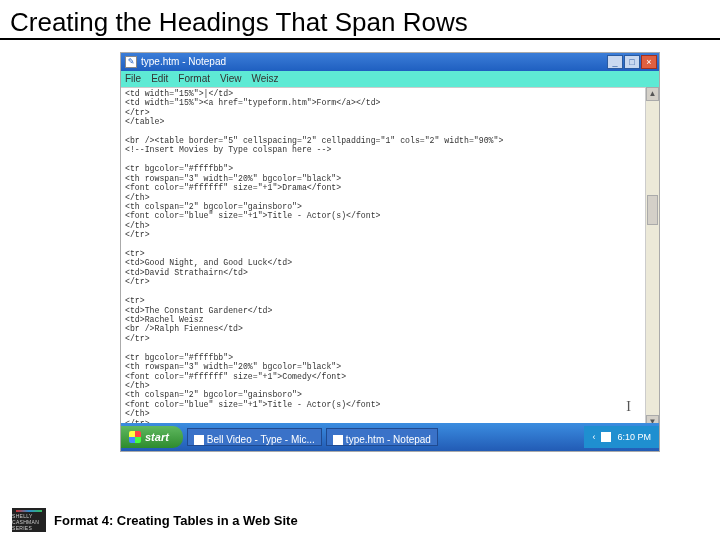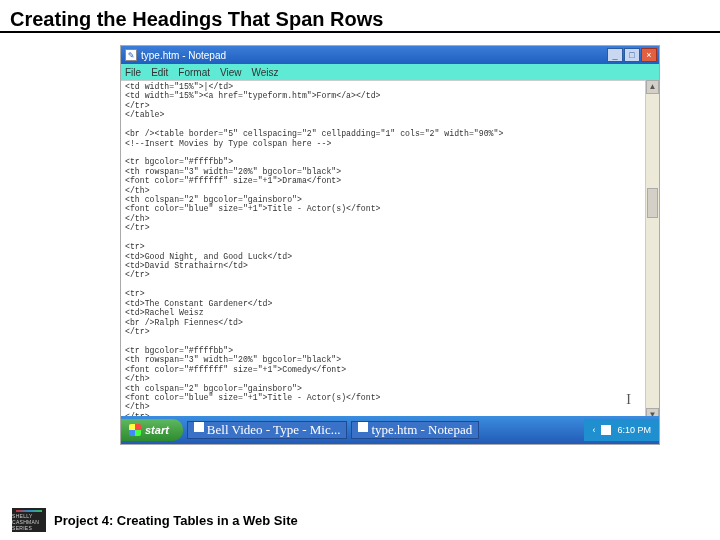--- a/index.html
+++ b/index.html
@@ -3,21 +3,21 @@
 <meta charset="utf-8">
 <style>
   * { margin: 0; padding: 0; box-sizing: border-box; }
   body { width: 720px; height: 540px; font-family: Arial, sans-serif; background: #fff; position: relative; overflow: hidden; }
 
   .slide-header { display: flex; align-items: flex-start; border-bottom: 2px solid #000; }
   .logo-box { width: 130px; height: 70px; background: linear-gradient(to bottom, #1a2a5e 0%, #2a3a7e 100%); display: flex; flex-direction: column; align-items: center; justify-content: center; color: #fff; }
   .logo-top { font-size: 10px; letter-spacing: 1px; font-weight: bold; }
   .logo-star { font-size: 10px; margin: 1px 0; letter-spacing: 2px; }
   .logo-bottom { font-size: 7px; letter-spacing: 0.5px; }
-  .slide-title { font-size: 20px; font-weight: bold; padding: 8px 0 0 10px; line-height: 1.15; text-align: right; }
+  .slide-title { font-size: 26px; font-weight: normal; padding: 8px 0 0 10px; line-height: 1.15; text-align: right; }
 
   .screenshot-frame { margin: 12px 60px 0 120px; border: 1px solid #aaa; height: 400px; position: relative; background: #fff; }
 
   .np-titlebar { height: 18px; background: linear-gradient(to bottom, #3b7dd8, #1f5fc0); display: flex; align-items: center; padding: 0 2px 0 4px; }
   .np-icon { width: 12px; height: 12px; background: #fff; border: 1px solid #888; margin-right: 4px; display:flex; align-items:center; justify-content:center; font-size:8px; color:#1f5fc0;}
   .np-title { color: #fff; font-size: 10px; flex: 1; }
   .np-btns { display: flex; gap: 1px; }
   .np-btn { width: 16px; height: 14px; background: #c9d8f0; border: 1px solid #2a5aa0; font-size: 9px; display: flex; align-items: center; justify-content: center; color: #2a5aa0; }
   .np-btn.close { background: #e06040; color: #fff; border-color: #a03020; }
 
@@ -28,21 +28,21 @@
 
   .np-scroll { position: absolute; top: 34px; bottom: 22px; right: 0; width: 14px; background: #ece9d8; border-left: 1px solid #ccc; }
   .np-scroll .ar { height: 14px; background: #d4d0c8; border: 1px solid #aaa; font-size: 8px; text-align: center; line-height: 12px; color: #555; }
   .np-scroll .track { position: absolute; top: 14px; bottom: 14px; left: 0; right: 0; }
   .np-scroll .thumb { position: absolute; top: 30%; height: 30px; left: 1px; right: 1px; background: #d4d0c8; border: 1px solid #aaa; }
   .np-scroll .ar.dn { position: absolute; bottom: 0; left: 0; right: 0; }
 
   .taskbar { position: absolute; bottom: 0; left: 0; right: 0; height: 28px; background: linear-gradient(to bottom, #3b8de0, #225bb5); display: flex; align-items: center; }
   .start-btn { height: 22px; background: linear-gradient(to bottom, #5fb85f, #2e8b2e); color: #fff; font-weight: bold; font-style: italic; font-size: 11px; padding: 0 14px 0 8px; display: flex; align-items: center; border-radius: 0 10px 10px 0; gap: 4px; }
   .start-flag { width: 12px; height: 12px; background: conic-gradient(#f44 0 25%, #4f4 0 50%, #48f 0 75%, #ff4 0 100%); border-radius: 2px; }
-  .task-item { height: 18px; margin-left: 4px; background: #3a72c8; border: 1px solid #1f4a90; color: #fff; font-size: 13px; padding: 0 6px; display: flex; align-items: flex-start; gap: 3px; font-family: Liberation Serif, serif; }
+  .task-item { height: 18px; margin-left: 4px; background: #3a72c8; border: 1px solid #1f4a90; color: #fff; font-size: 10px; padding: 0 6px; display: flex; align-items: flex-end; gap: 3px; }
   .task-item .ico { width:10px; height:10px; background:#fff; }
   .tray { margin-left: auto; height: 22px; background: #1f8fd0; display: flex; align-items: center; padding: 0 8px; gap: 6px; color: #fff; font-size: 9px; }
   .tray .ico { width: 10px; height: 10px; }
 
   .footer { position: absolute; bottom: 8px; left: 0; right: 0; display: flex; align-items: center; padding: 0 12px; }
   .footer-logo { width: 34px; height: 24px; background: #222; display:flex; flex-direction:column; align-items:center; justify-content:center; margin-right: 8px; }
   .footer-logo .bar { width: 26px; height: 2px; background: linear-gradient(to right,#d33,#39d,#3c6); margin-bottom:1px; opacity:0.9;}
   .footer-logo .txt { color:#ccc; font-size:5px; letter-spacing:0.3px;}
   .footer-text { font-size: 13px; font-weight: bold; }
 </style>
@@ -137,14 +137,14 @@
       <span>6:10 PM</span>
     </div>
   </div>
 </div>
 
 <div class="footer">
   <div class="footer-logo">
     <div class="bar"></div>
     <div class="txt">SHELLY CASHMAN SERIES</div>
   </div>
-  <div class="footer-text">Project 4: Creating Tables in a Web Site</div>
+  <div class="footer-text">Format 4: Creating Tables in a Web Site</div>
 </div>
 
 </body></html>

